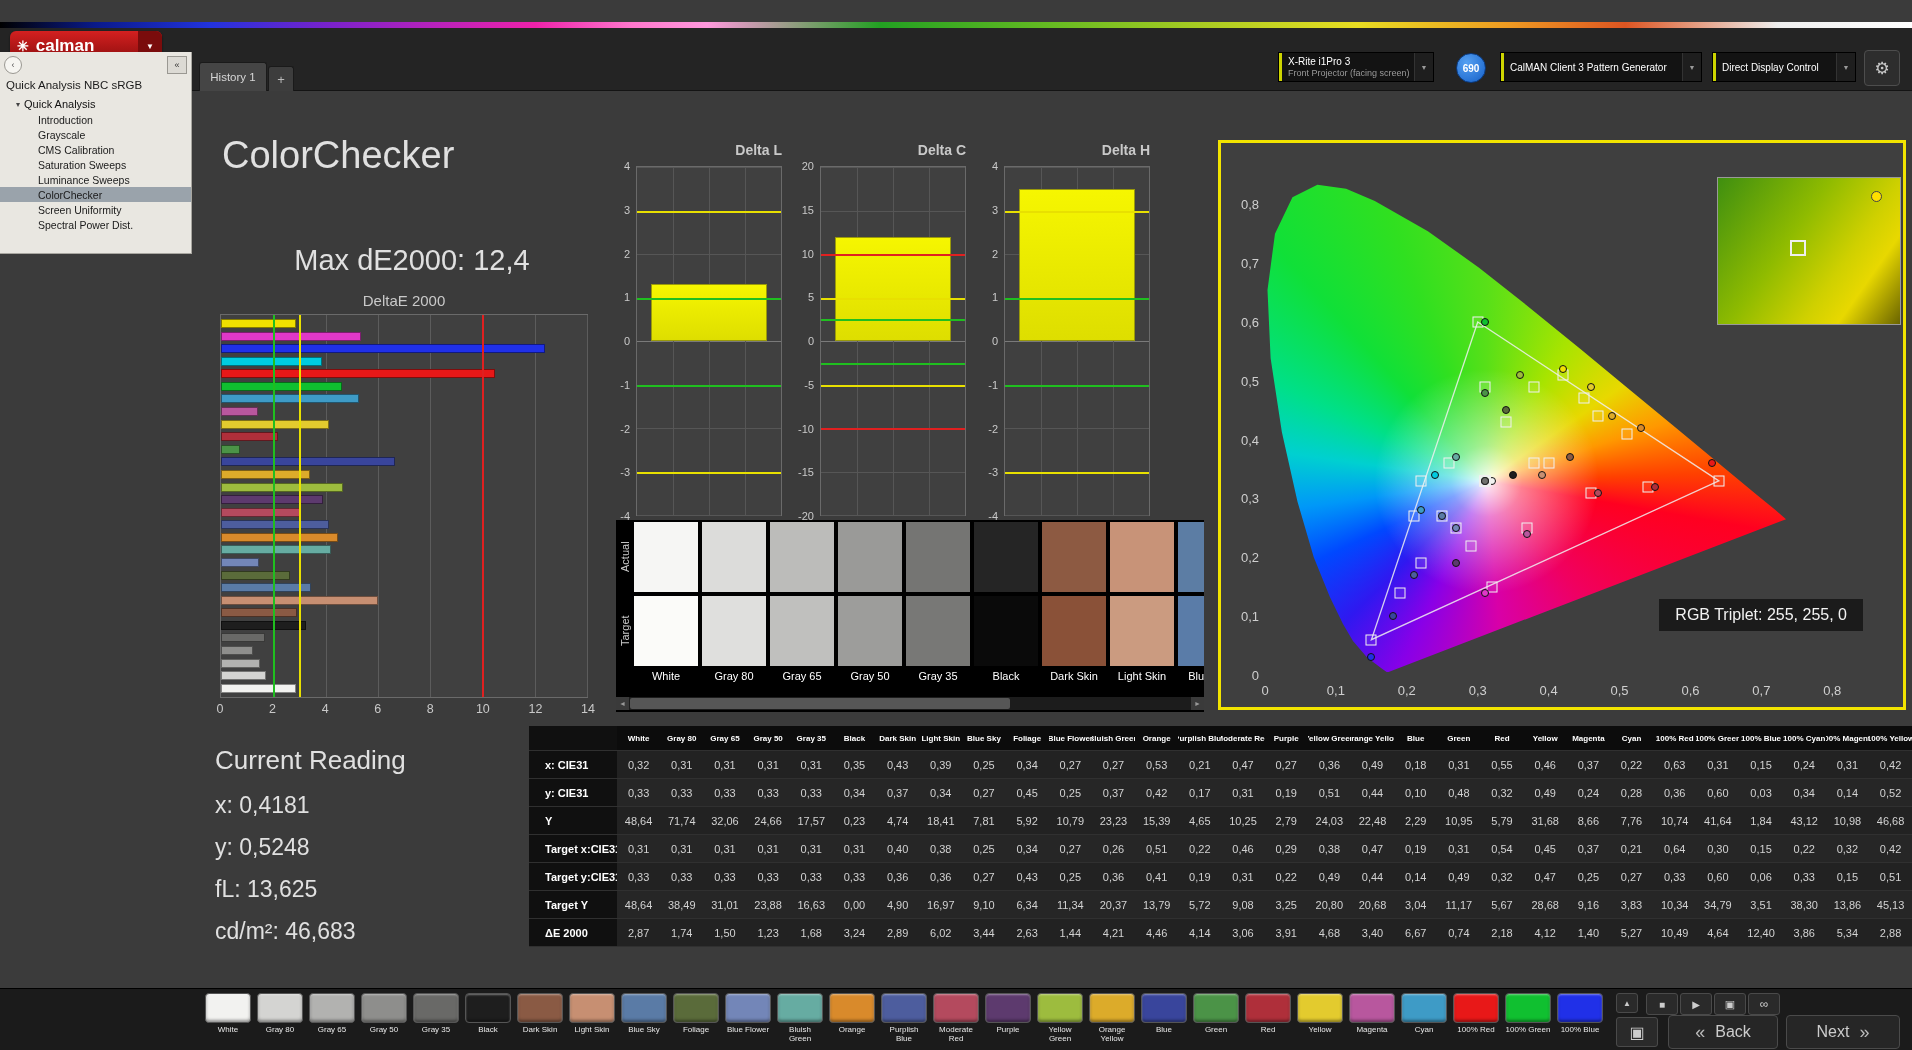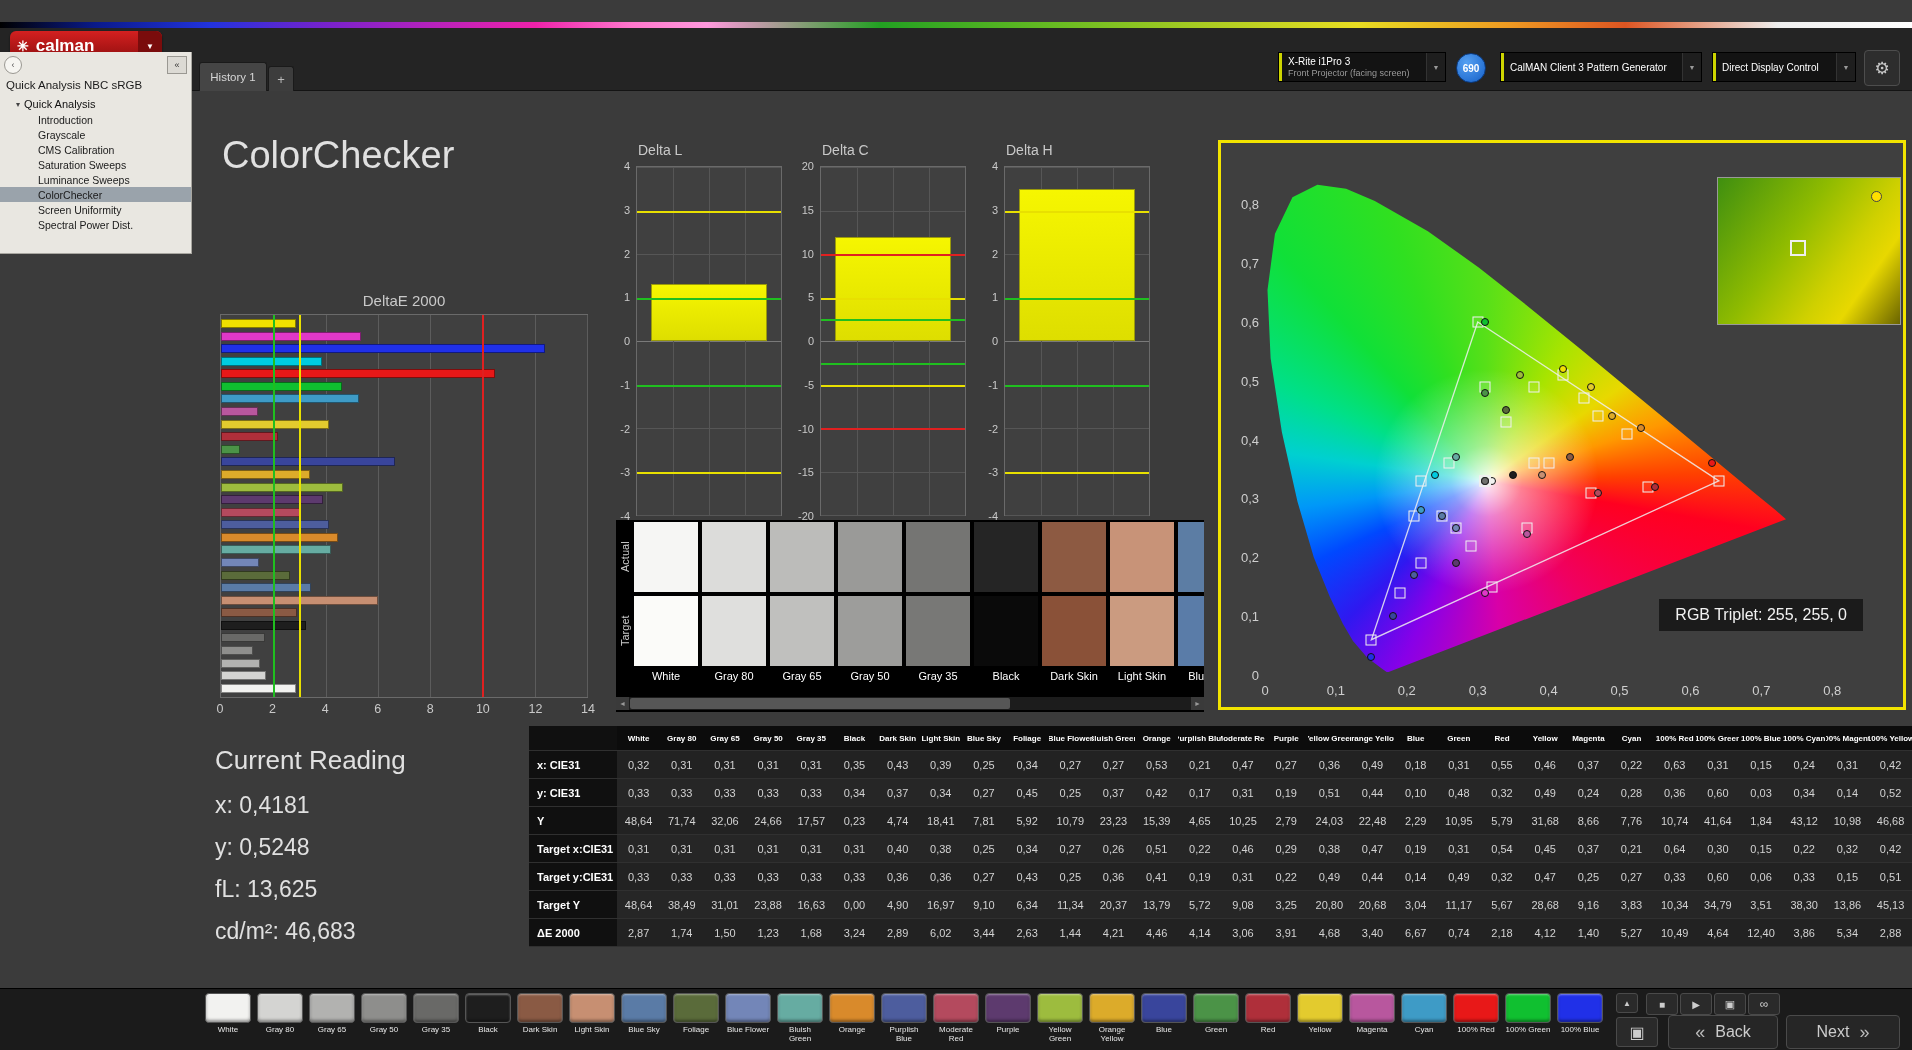--- a/index.html
+++ b/index.html
@@ -36,21 +36,21 @@
   #tab-history{left:199px;width:66px;background:#454545;}
   #tab-add{left:268px;width:24px;top:38px;height:24px;font-size:13px;color:#bbb;}
 
   .dropdown{position:absolute;top:24px;height:30px;background:#131313;border:1px solid #000;
     color:#fff;display:flex;align-items:center;box-sizing:border-box;}
   .accent{position:absolute;left:0;top:0;bottom:0;width:3px;background:#cdd400;}
   .dd-text{padding-left:9px;font-size:10px;line-height:1.3;white-space:nowrap;overflow:hidden;}
   .dd-sub{font-size:9px;color:#9a9a9a;}
   .dd-arrow{margin-left:auto;width:18px;align-self:stretch;border-left:1px solid #333;background:#1e1e1e;
     display:flex;align-items:center;justify-content:center;color:#999;font-size:7px;flex:none;}
-  #meter-dd{left:1278px;width:168px;}
+  #meter-dd{left:1278px;width:156px;}
   #patgen-dd{left:1500px;width:202px;}
   #dispctl-dd{left:1712px;width:144px;}
   #badge{position:absolute;left:1456px;top:25px;width:28px;height:28px;border-radius:50%;
     background:radial-gradient(circle at 35% 30%,#55a0f2,#1560c8);border:1px solid #0a3a80;color:#fff;
     font-size:10px;font-weight:bold;display:flex;align-items:center;justify-content:center;}
   #gear-btn{position:absolute;left:1864px;top:22px;width:34px;height:34px;background:#2d2d2d;
     border:1px solid #4d4d4d;border-radius:4px;color:#c8c8c8;font-size:17px;
     display:flex;align-items:center;justify-content:center;}
 
   
@@ -82,21 +82,21 @@
   .de-bars{position:absolute;left:0;right:0;top:4px;bottom:4px;display:flex;flex-direction:column;
     justify-content:space-between;}
   .de-row{height:9px;}
   .de-bar{height:9px;border:1px solid rgba(0,0,0,.45);box-sizing:border-box;}
   #de-xaxis{position:absolute;left:220px;top:702px;width:368px;height:16px;color:#c9c9c9;font-size:12.5px;}
   .de-tick{position:absolute;transform:translateX(-50%);}
 
   
   .dc{position:absolute;top:142px;width:172px;height:376px;}
   #delta-l{left:610px;} #delta-c{left:794px;} #delta-h{left:978px;}
-  .dc-title{position:absolute;top:0;left:28px;right:0;text-align:left;font-size:14px;color:#c9c9c9;}
+  .dc-title{position:absolute;top:0;left:28px;right:0;text-align:right;font-size:14px;color:#c9c9c9;font-weight:bold;}
   .dc-ylabels{position:absolute;left:0;top:24px;bottom:2px;width:24px;}
   .dc-tick{position:absolute;right:4px;transform:translateY(-50%);font-size:11px;color:#c9c9c9;}
   .dc-plot{position:absolute;left:26px;right:0;top:24px;bottom:2px;background:#404040;
     border:1px solid #6a6a6a;box-sizing:border-box;}
   .dc-grid{position:absolute;left:0;right:0;height:1px;background:#565656;}
   .dc-vgrid{position:absolute;top:0;bottom:0;width:1px;background:#565656;}
   .dc-bar{position:absolute;left:10%;right:10%;background:linear-gradient(#f6f600,#dede00);
     border:1px solid #99990a;box-sizing:border-box;}
   .dc-line{position:absolute;left:0;right:0;height:2px;}
 
@@ -156,21 +156,21 @@
   .cur-line{position:absolute;left:215px;font-size:23px;color:#e0e0e0;}
   #cur-0{top:792px;} #cur-1{top:834px;} #cur-2{top:876px;} #cur-3{top:918px;}
 
   
   #data-table{position:absolute;left:529px;top:726px;right:0;height:216px;background:#202020;
     color:#d2d2d2;font-size:11px;}
   .t-row{display:flex;height:27px;border-bottom:1px solid #303030;background:#222;}
   .t-row:nth-child(odd){background:#262626;}
   .t-row.t-head{height:24px;background:#0c0c0c;}
   .t-label{width:88px;flex:none;background:#101010;color:#fff;font-weight:bold;display:flex;
-    align-items:center;padding-left:8px;box-sizing:border-box;white-space:nowrap;overflow:hidden;}
+    align-items:center;padding-left:16px;box-sizing:border-box;white-space:nowrap;overflow:hidden;}
   .t-cell{flex:1;display:flex;align-items:center;justify-content:center;overflow:hidden;white-space:nowrap;}
   .t-hcell{color:#fff;font-weight:bold;font-size:8px;}
 
   
   #bottom-bar{position:absolute;left:0;top:988px;right:0;height:62px;background:#1b1b1b;
     border-top:1px solid #000;}
   #pattern-strip{position:absolute;left:205px;top:4px;display:flex;gap:6px;}
   .pat-btn{width:46px;flex:none;}
   .pat-swatch{height:28px;border-radius:4px;border:1px solid #555;
     box-shadow:inset 0 1px 2px rgba(255,255,255,.4), inset 0 -2px 3px rgba(0,0,0,.4);}
@@ -249,20 +249,21 @@
         <div class="tree-item">CMS Calibration</div>
         <div class="tree-item">Saturation Sweeps</div>
         <div class="tree-item">Luminance Sweeps</div>
         <div class="tree-item selected">ColorChecker</div>
         <div class="tree-item">Screen Uniformity</div>
         <div class="tree-item">Spectral Power Dist.</div>
       </div>
   </div>
 
   <div id="cc-title">ColorChecker</div>
+  <div id="cc-max">Max dE2000: 12,4</div>
 
   <div id="de-title">DeltaE 2000</div>
   <div id="de-plot">
       <div class="vline grid" style="left: 14.2857%;"></div>
       <div class="vline grid" style="left: 28.5714%;"></div>
       <div class="vline grid" style="left: 42.8571%;"></div>
       <div class="vline grid" style="left: 57.1429%;"></div>
       <div class="vline grid" style="left: 71.4286%;"></div>
       <div class="vline grid" style="left: 85.7143%;"></div>
       <div class="vline grid" style="left: 100%;"></div>

